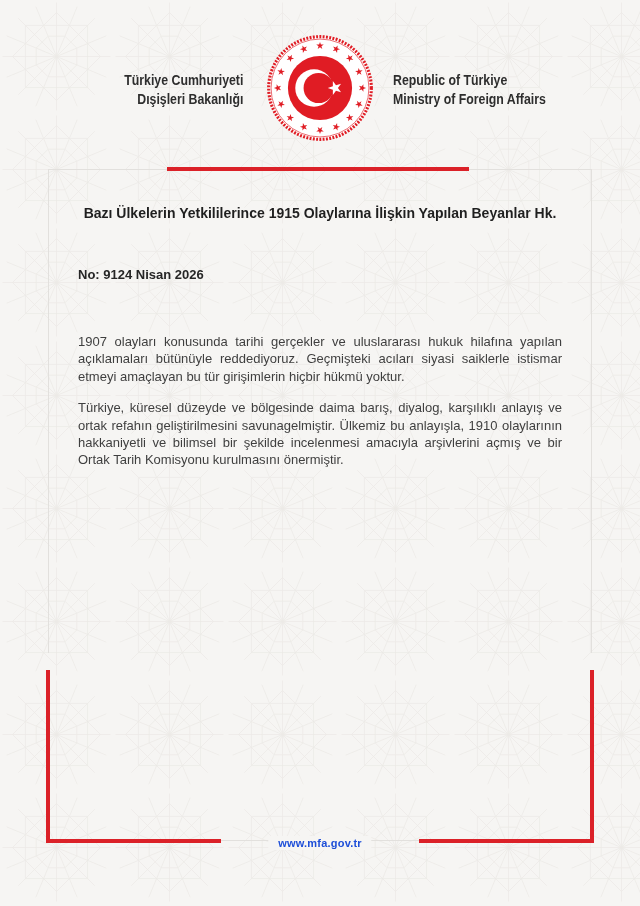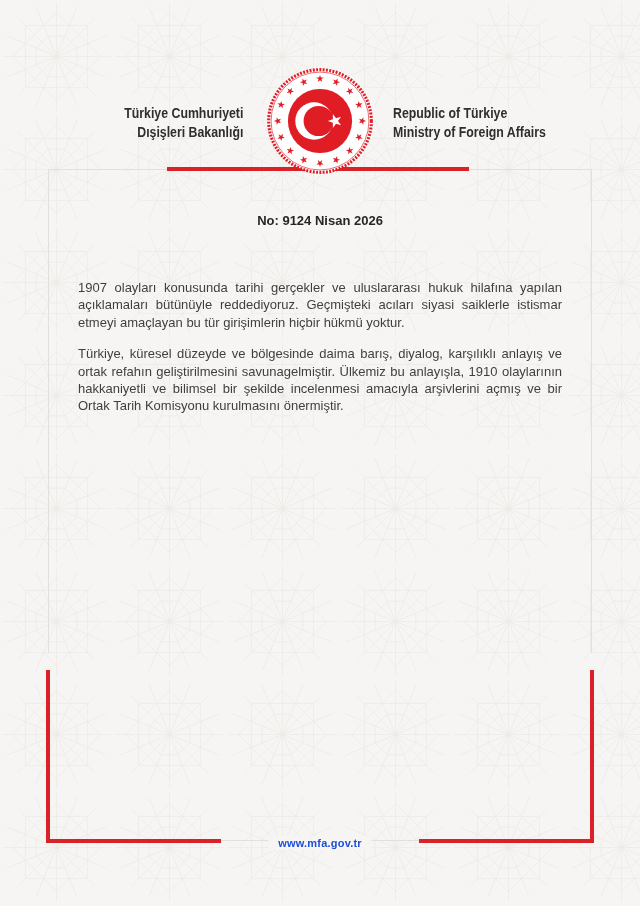--- a/index.html
+++ b/index.html
@@ -14,21 +14,21 @@
   *{box-sizing:border-box;}
   html,body{margin:0;padding:0;}
   body{
     width:640px;height:906px;position:relative;overflow:hidden;
     background:var(--page-bg);
     font-family:"Liberation Sans","DejaVu Sans",sans-serif;
   }
   svg.bg{position:absolute;left:0;top:0;z-index:0;}
 
   
-  .header{position:absolute;left:0;top:0;width:640px;height:169px;z-index:2;margin-top:33px;}
+  .header{position:absolute;left:0;top:0;width:640px;height:169px;z-index:2;}
   .org-tr{
     position:absolute;top:71px;right:397px;text-align:right;
     font-size:14px;line-height:19px;font-weight:700;color:var(--text-dark);
     transform:scaleX(.88);transform-origin:100% 50%;white-space:nowrap;
   }
   .org-en{
     position:absolute;top:71px;left:393px;text-align:left;
     font-size:14px;line-height:19px;font-weight:700;color:var(--text-dark);
     transform:scaleX(.88);transform-origin:0 50%;white-space:nowrap;
   }
@@ -49,21 +49,21 @@
   .red-l{left:-2px;top:501px;width:4px;height:173px;}
   .red-r{right:-2px;top:501px;width:4px;height:173px;}
   .red-bl{left:-2px;bottom:-2px;width:175px;height:4px;}
   .red-br{right:-2px;bottom:-2px;width:175px;height:4px;}
 
   .doc-title{
     max-width:480px;margin:34px auto 0;text-align:center;
     font-size:14px;line-height:20px;font-weight:700;color:#1F1F1F;
   }
   .meta-row{
-    margin:44px 30px 0;display:flex;justify-content:center;align-items:baseline;
+    margin:44px 30px 0;display:flex;justify-content:flex-start;align-items:baseline;
     font-size:13px;font-weight:700;color:#262626;
   }
   .paragraphs{margin:51px 30px 0;}
   .paragraphs p{
     margin:0 0 14px 0;font-size:13px;line-height:17.4px;
     text-align:justify;color:var(--text-body);
   }
   .site-label{
     position:absolute;left:50%;bottom:-9px;transform:translateX(-50%);
     background:var(--page-bg);padding:1px 10px;white-space:nowrap;
@@ -140,20 +140,21 @@
   <div class="b-left"></div>
   <div class="b-right"></div>
   <div class="b-bottom"></div>
 
   <div class="red-top"></div>
   <div class="red-l"></div>
   <div class="red-r"></div>
   <div class="red-bl"></div>
   <div class="red-br"></div>
 
+  <h1 class="doc-title">Bazı Ülkelerin Yetkililerince 1915 Olaylarına İlişkin Yapılan Beyanlar Hk.</h1>
 
   <div class="meta-row">
     <span>No: 91</span>
     <span>24 Nisan 2026</span>
   </div>
 
   <div class="paragraphs">
     <p>1907 olayları konusunda tarihi gerçekler ve uluslararası hukuk hilafına yapılan açıklamaları bütünüyle reddediyoruz. Geçmişteki acıları siyasi saiklerle istismar etmeyi amaçlayan bu tür girişimlerin hiçbir hükmü yoktur.</p>
     <p>Türkiye, küresel düzeyde ve bölgesinde daima barış, diyalog, karşılıklı anlayış ve ortak refahın geliştirilmesini savunagelmiştir. Ülkemiz bu anlayışla, 1910 olaylarının hakkaniyetli ve bilimsel bir şekilde incelenmesi amacıyla arşivlerini açmış ve bir Ortak Tarih Komisyonu kurulmasını önermiştir.</p>
   </div>

